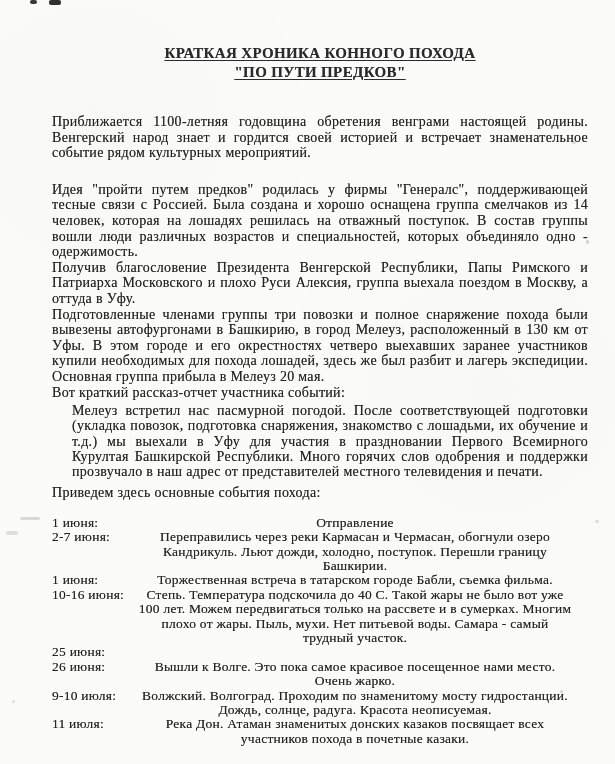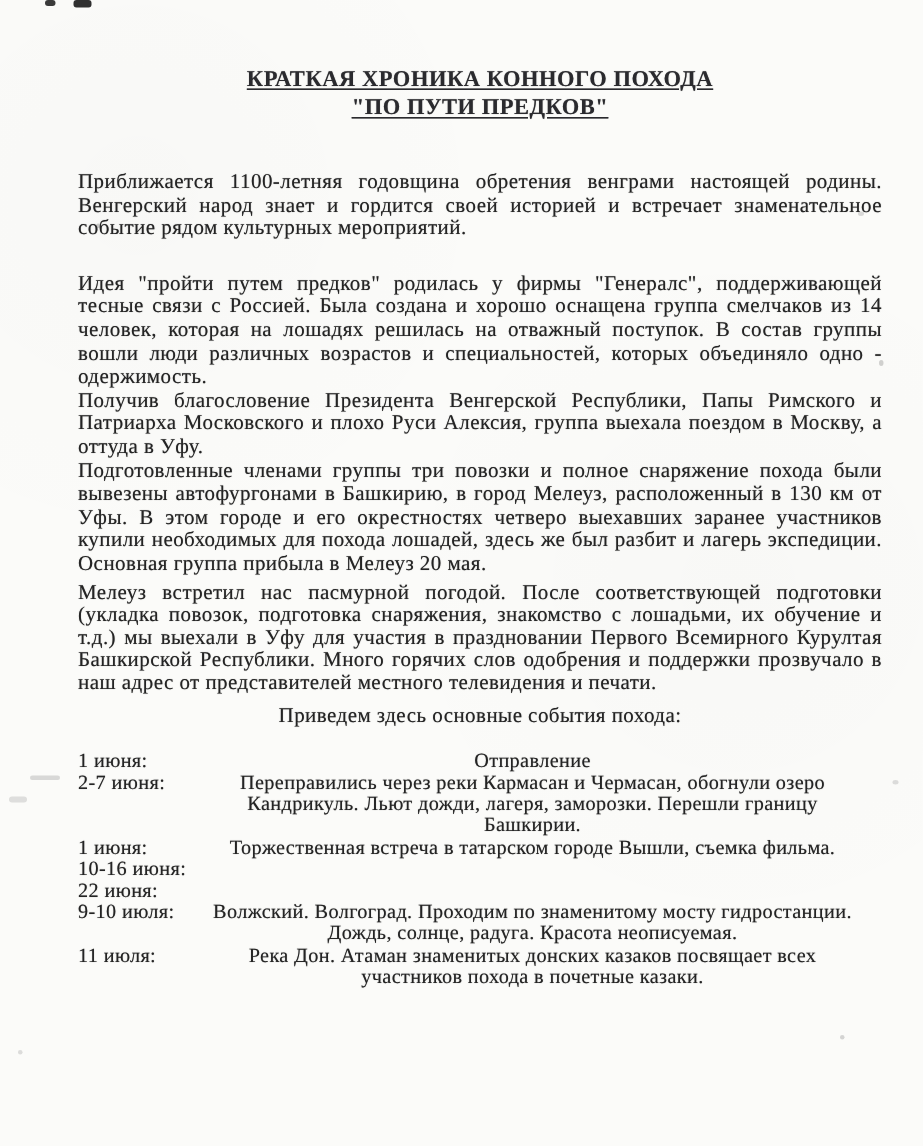--- a/index.html
+++ b/index.html
@@ -30,22 +30,22 @@
     text-decoration: underline;
     text-underline-offset: 2px;
   }
   .para {
     margin: 0;
     font-size: 14px; line-height: 15.6px; letter-spacing: 0.3px;
     text-align: justify;
   }
   .p-first { margin-bottom: 21px; }
   .p-tight { margin: 0; }
-  .p-meleuz { margin-top: 3px; line-height: 15.2px; }
-  .p-intro { margin-top: 6px; margin-bottom: 15px; text-align: center; }
+  .p-meleuz { margin-top: 3px; line-height: 15.2px; margin-left: 20px; }
+  .p-intro { margin-top: 6px; margin-bottom: 15px; text-align: left; }
   .events { margin-top: 8px; font-size: 13.5px; line-height: 14.4px; letter-spacing: 0.25px; }
   .event-row { display: flex; align-items: flex-start; }
   .event-date { flex: 0 0 85px; width: 85px; }
   .event-text { flex: 0 0 436px; width: 436px; text-align: center; }
   
   .speck { position: absolute; border-radius: 50%; pointer-events: none; }
   .sp1 { left: 30px; top: 0; width: 7px; height: 4px; background: #3a3a3a; border-radius: 2px; }
   .sp2 { left: 49px; top: 0; width: 12px; height: 5px; background: #303030; border-radius: 2px; }
   .sp3 { left: 20px; top: 517px; width: 20px; height: 3px; background: rgba(60,60,60,0.18); border-radius: 2px; }
   .sp4 { left: 6px;  top: 531px; width: 12px; height: 4px; background: rgba(60,60,60,0.15); border-radius: 2px; }
@@ -76,44 +76,50 @@
     <span class="tl">КРАТКАЯ ХРОНИКА КОННОГО ПОХОДА</span>
     <span class="tl">"ПО ПУТИ ПРЕДКОВ"</span>
   </h1>
 
   <p class="para p-first">Приближается 1100-летняя годовщина обретения венграми настоящей родины. Венгерский народ знает и гордится своей историей и встречает знаменательное событие рядом культурных мероприятий.</p>
 
   <div>
     <p class="para p-tight">Идея "пройти путем предков" родилась у фирмы "Генералс", поддерживающей тесные связи с Россией. Была создана и хорошо оснащена группа смелчаков из 14 человек, которая на лошадях решилась на отважный поступок. В состав группы вошли люди различных возрастов и специальностей, которых объединяло одно - одержимость.</p>
     <p class="para p-tight">Получив благословение Президента Венгерской Республики, Папы Римского и Патриарха Московского и плохо Руси Алексия, группа выехала поездом в Москву, а оттуда в Уфу.</p>
     <p class="para p-tight">Подготовленные членами группы три повозки и полное снаряжение похода были вывезены автофургонами в Башкирию, в город Мелеуз, расположенный в 130 км от Уфы. В этом городе и его окрестностях четверо выехавших заранее участников купили необходимых для похода лошадей, здесь же был разбит и лагерь экспедиции. Основная группа прибыла в Мелеуз 20 мая.</p>
+    <p class="para p-tight">Вот краткий рассказ-отчет участника событий:</p>
   </div>
 
   <p class="para p-meleuz">Мелеуз встретил нас пасмурной погодой. После соответствующей подготовки (укладка повозок, подготовка снаряжения, знакомство с лошадьми, их обучение и т.д.) мы выехали в Уфу для участия в праздновании Первого Всемирного Курултая Башкирской Республики. Много горячих слов одобрения и поддержки прозвучало в наш адрес от представителей местного телевидения и печати.</p>
 
   <p class="para p-intro">Приведем здесь основные события похода:</p>
 
   <div class="events">
     <div class="event-row">
       <div class="event-date">1 июня:</div>
       <div class="event-text">Отправление</div>
     </div>
     <div class="event-row">
       <div class="event-date">2-7 июня:</div>
-      <div class="event-text">Переправились через реки Кармасан и Чермасан, обогнули озеро Кандрикуль. Льют дожди, лагеря, заморозки. Перешли границу Башкирии.</div>
+      <div class="event-text">Переправились через реки Кармасан и Чермасан, обогнули озеро Кандрикуль. Льют дожди, холодно, поступок. Перешли границу Башкирии.</div>
     </div>
     <div class="event-row">
       <div class="event-date">1 июня:</div>
-      <div class="event-text">Торжественная встреча в татарском городе Вышли, съемка фильма.</div>
+      <div class="event-text">Торжественная встреча в татарском городе Бабли, съемка фильма.</div>
     </div>
     <div class="event-row">
       <div class="event-date">10-16 июня:</div>
+      <div class="event-text">Степь. Температура подскочила до 40 С. Такой жары не было вот уже 100 лет. Можем передвигаться только на рассвете и в сумерках. Многим плохо от жары. Пыль, мухи. Нет питьевой воды. Самара - самый трудный участок.</div>
     </div>
     <div class="event-row">
-      <div class="event-date">22 июня:</div>
+      <div class="event-date">25 июня:</div>
+    </div>
+    <div class="event-row">
+      <div class="event-date">26 июня:</div>
+      <div class="event-text">Вышли к Волге. Это пока самое красивое посещенное нами место. Очень жарко.</div>
     </div>
     <div class="event-row">
       <div class="event-date">9-10 июля:</div>
       <div class="event-text">Волжский. Волгоград. Проходим по знаменитому мосту гидростанции. Дождь, солнце, радуга. Красота неописуемая.</div>
     </div>
     <div class="event-row">
       <div class="event-date">11 июля:</div>
       <div class="event-text">Река Дон. Атаман знаменитых донских казаков посвящает всех участников похода в почетные казаки.</div>
     </div>
   </div>

